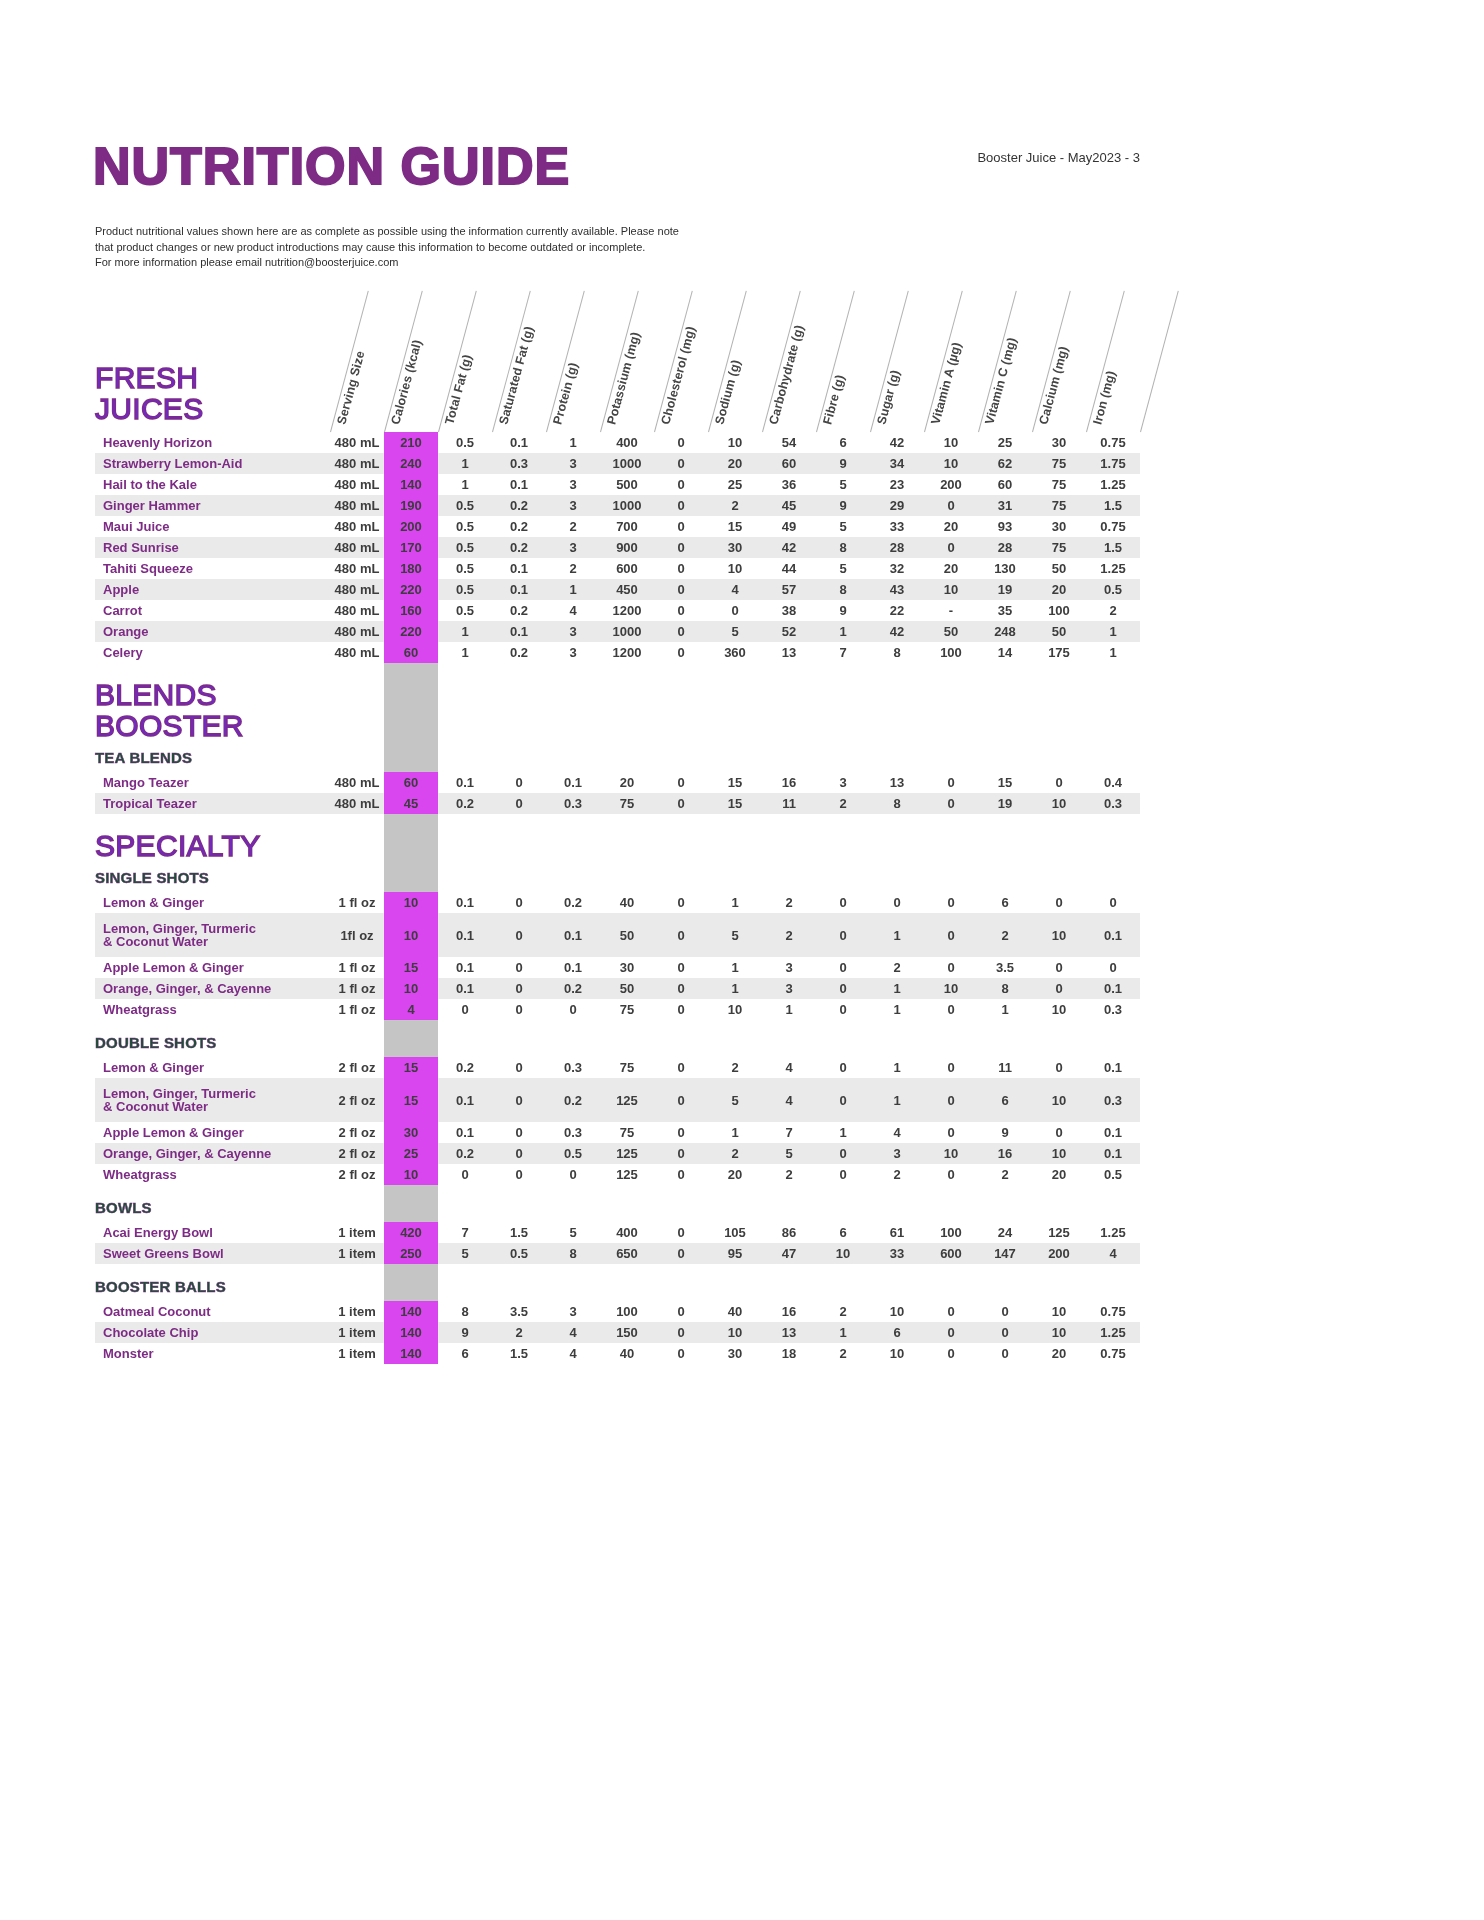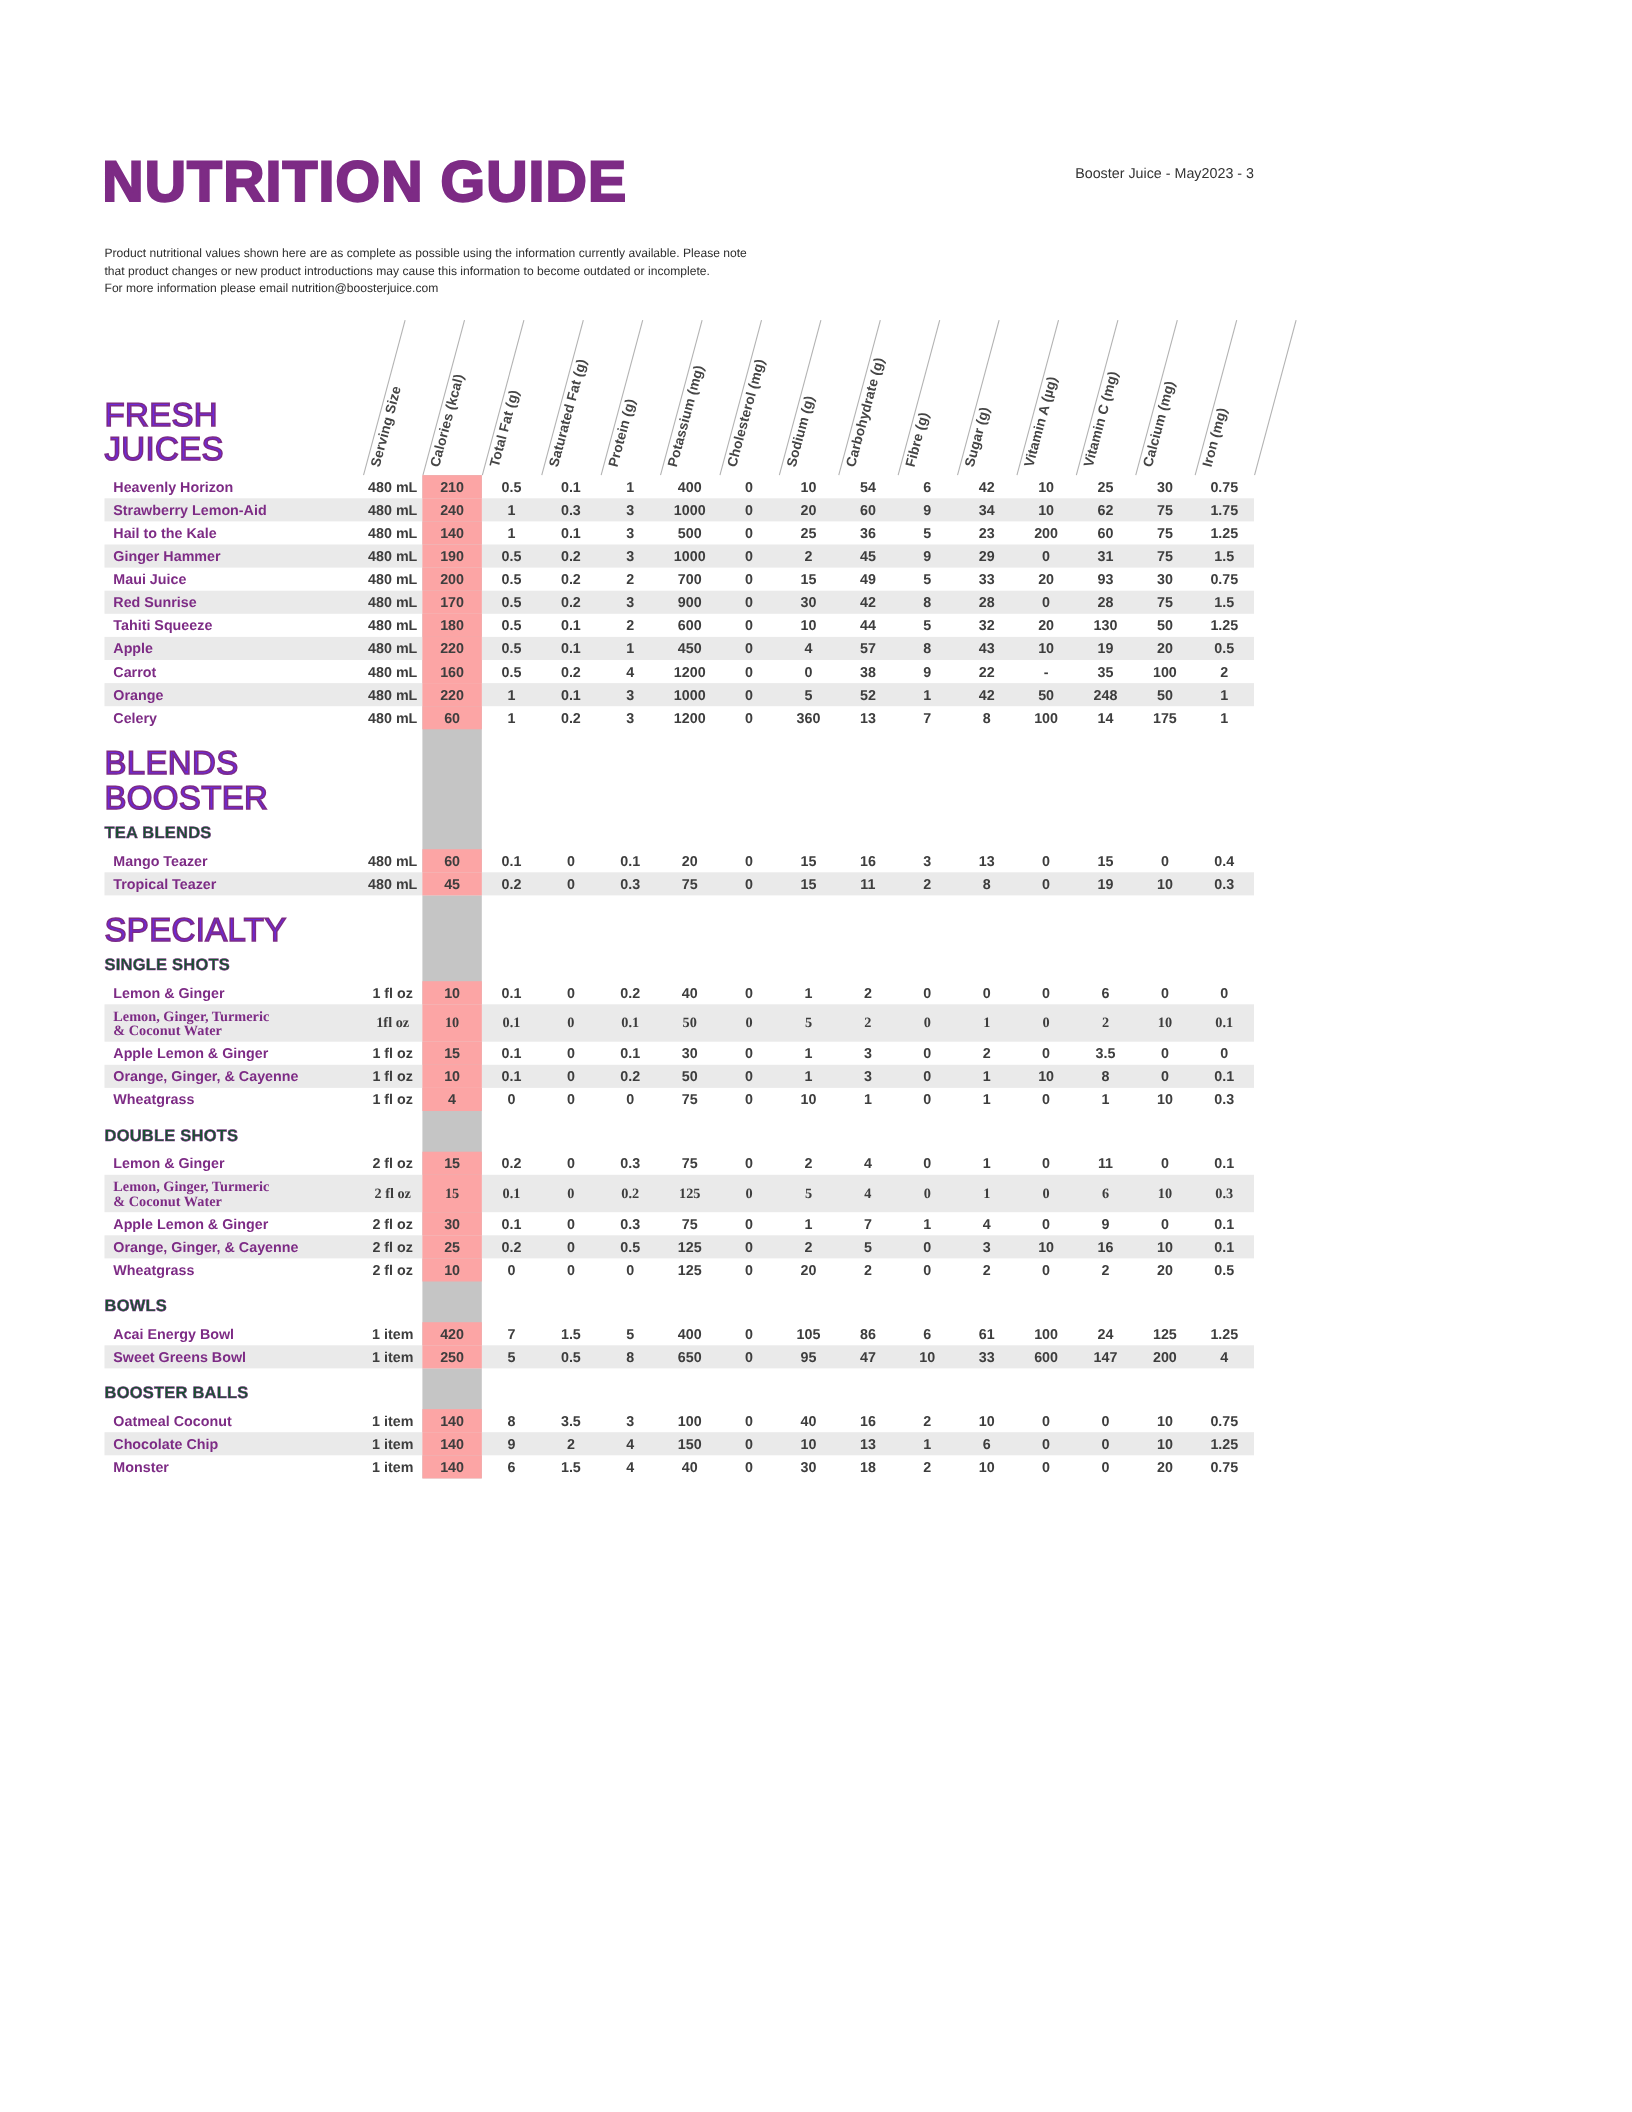--- a/index.html
+++ b/index.html
@@ -52,31 +52,31 @@
   .subtitle {
     margin:14px 0 6px 0; font-size:15px; font-weight:700; color:#14532d;
     letter-spacing:0.2px; -webkit-text-stroke:0.5px #7d2b85;
   }
   .section-title-block + .subtitle { margin-top:8px; }
 
   .nrow {
     display:grid; grid-template-columns:235px repeat(15, 1fr);
     align-items:center; height:21px;
   }
-  .nrow.tall { height:34px;font-family:Liberation Serif, serif; }
+  .nrow.tall { height:44px; }
   .nrow.striped { background:#eaeaea; }
   .rlabel {
     color:#7d2b85; font-weight:700; font-size:13px; line-height:13.5px;
     padding-left:8px;
   }
   .val {
     text-align:center; font-weight:700; font-size:13px; color:#3d3d3d;
     height:100%; display:flex; align-items:center; justify-content:center;
   }
-  .val.cal { background:#fca5a5; }
+  .val.cal { background:#d946ef; }
 </style>
 </head>
 <body>
 
 <div class="page">
   <div class="doc-ref">Booster Juice - May2023 - 3</div>
   <h1 class="page-title">NUTRITION GUIDE</h1>
   <div class="intro">
     <div>Product nutritional values shown here are as complete as possible using the information currently available. Please note</div>
     <div>that product changes or new product introductions may cause this information to become outdated or incomplete.</div>

